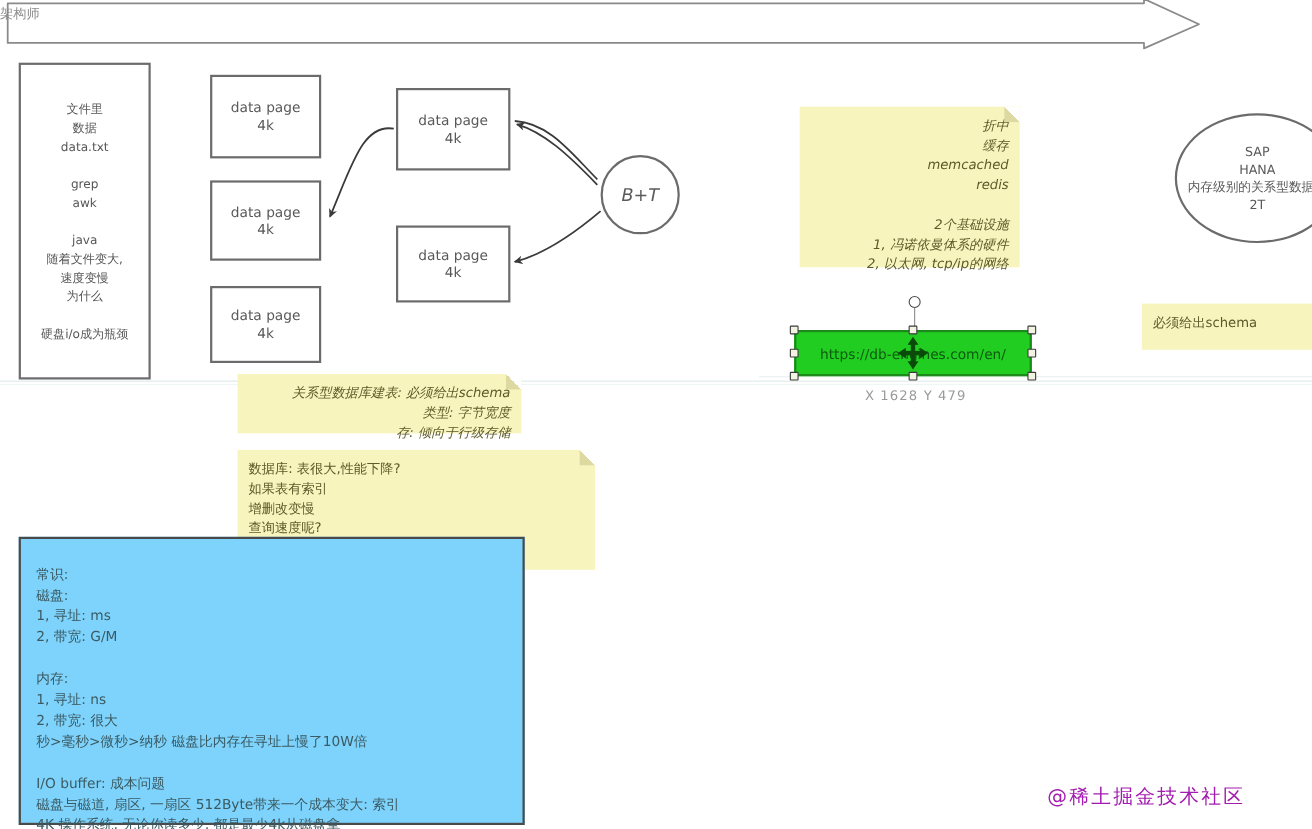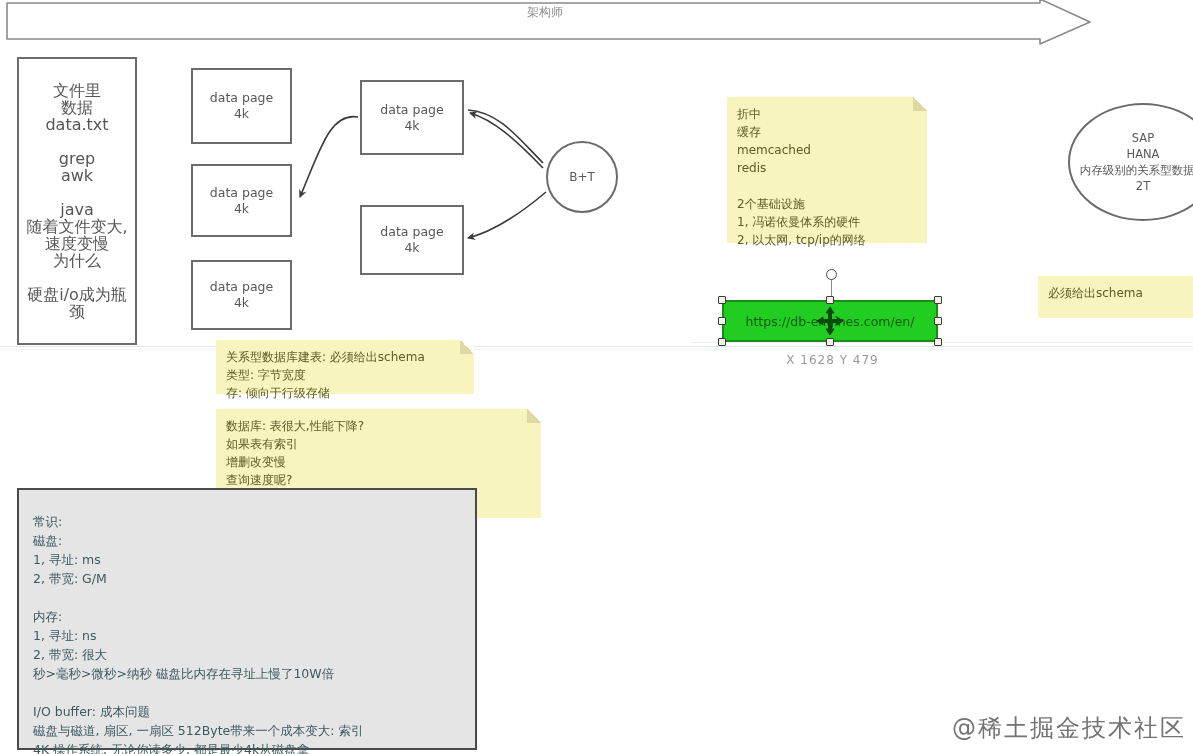--- a/index.html
+++ b/index.html
@@ -15,65 +15,65 @@
   .box{
     position:absolute;border:2px solid #6b6b6b;background:#ffffff;
     box-sizing:border-box;display:flex;align-items:center;justify-content:center;
     text-align:center;color:#5a5a5a;
   }
   .box .inner{width:100%;padding:0 4px;box-sizing:border-box;}
 
   
   #left-file-box{
     left:17px;top:57px;width:120px;height:288px;
-    font-size:16px;line-height:17px;color:#565656;
+    font-size:11px;line-height:17px;color:#565656;
   }
   #left-file-box .inner{white-space:pre-line;}
 
   
   .datapage{font-size:12.5px;line-height:16px;color:#585858;}
 
   
   .circle{
     position:absolute;border:2px solid #6b6b6b;border-radius:50%;
     background:#fff;box-sizing:border-box;display:flex;align-items:center;
     justify-content:center;text-align:center;color:#5a5a5a;
   }
-  #bt-circle{left:546px;top:141px;width:72px;height:72px;font-size:12px;}
+  #bt-circle{left:546px;top:141px;width:72px;height:72px;font-size:16px;font-style:italic;}
 
   
   #sap-ellipse{
     left:1068px;top:103px;width:150px;height:118px;font-size:11.5px;
     line-height:16px;border-radius:50%;
   }
   #sap-ellipse .inner{white-space:pre-line;padding:0 6px;}
 
   
   .sticky{
     position:absolute;background:#f7f4bd;box-sizing:border-box;
     color:#5d5a2a;font-size:12px;line-height:18px;
     padding:8px 10px;
   }
   .sticky .fold{
     position:absolute;right:0;top:0;width:14px;height:14px;
     background:linear-gradient(225deg,#ffffff 0 50%,#ded9a0 50% 100%);
   }
   .sticky .txt{white-space:pre-line;display:block;}
-  .sticky.center .txt{text-align:left;}
+  .sticky.center .txt{text-align:right;font-style:italic;}
 
   #note-cache{left:727px;top:97px;width:200px;height:146px;}
   #note-schema{left:216px;top:340px;width:258px;height:54px;}
   #note-db{left:216px;top:409px;width:325px;height:109px;}
   #note-right{left:1038px;top:276px;width:165px;height:42px;
     font-size:12px;line-height:18px;white-space:nowrap;overflow:hidden;}
 
   
   #blue-box{
     position:absolute;left:17px;top:488px;width:460px;height:262px;
-    background:#e5e5e5;border:2px solid #4a4a4a;box-sizing:border-box;
+    background:#7dd3fc;border:2px solid #4a4a4a;box-sizing:border-box;
     padding:22px 14px 10px 14px;color:#3b5a62;font-size:12.5px;line-height:19px;
   }
   #blue-box .txt{white-space:pre-line;display:block;}
 
   
   #green-shape{
     position:absolute;left:722px;top:300px;width:216px;height:42px;
     background:#22cd22;border:2px solid #1a8a1a;box-sizing:border-box;
     display:flex;align-items:center;justify-content:center;
     color:#0e5a0e;font-size:12.5px;
@@ -89,30 +89,30 @@
   #rot-stem{position:absolute;width:1px;background:#8a8a8a;z-index:29;}
   #coord-label{
     position:absolute;left:770px;top:353px;width:125px;text-align:center;
     color:#9a9a9a;font-size:12px;letter-spacing:1px;
   }
   #move-cursor{position:absolute;left:816px;top:306px;width:28px;height:30px;z-index:40;}
 
   
   #banner{position:absolute;left:5px;top:-2px;width:1090px;height:48px;}
   #banner-label{
-    position:absolute;left:0;top:4px;width:1090px;text-align:center;
+    position:absolute;left:0;top:4px;width:1090px;text-align:left;
     color:#8c8c8c;font-size:12px;z-index:5;
   }
 
   
   .rule{position:absolute;height:1px;background:#dfe9ec;}
 
   
   #watermark{
-    position:absolute;left:952px;top:712px;color:#737373;font-size:24px;
+    position:absolute;left:952px;top:712px;color:#a21caf;font-size:18px;
     letter-spacing:2px;white-space:nowrap;
   }
   svg{overflow:visible;}
 </style>
 </head>
 <body>
 
 <div id="canvas">
 
   <div id="banner">

